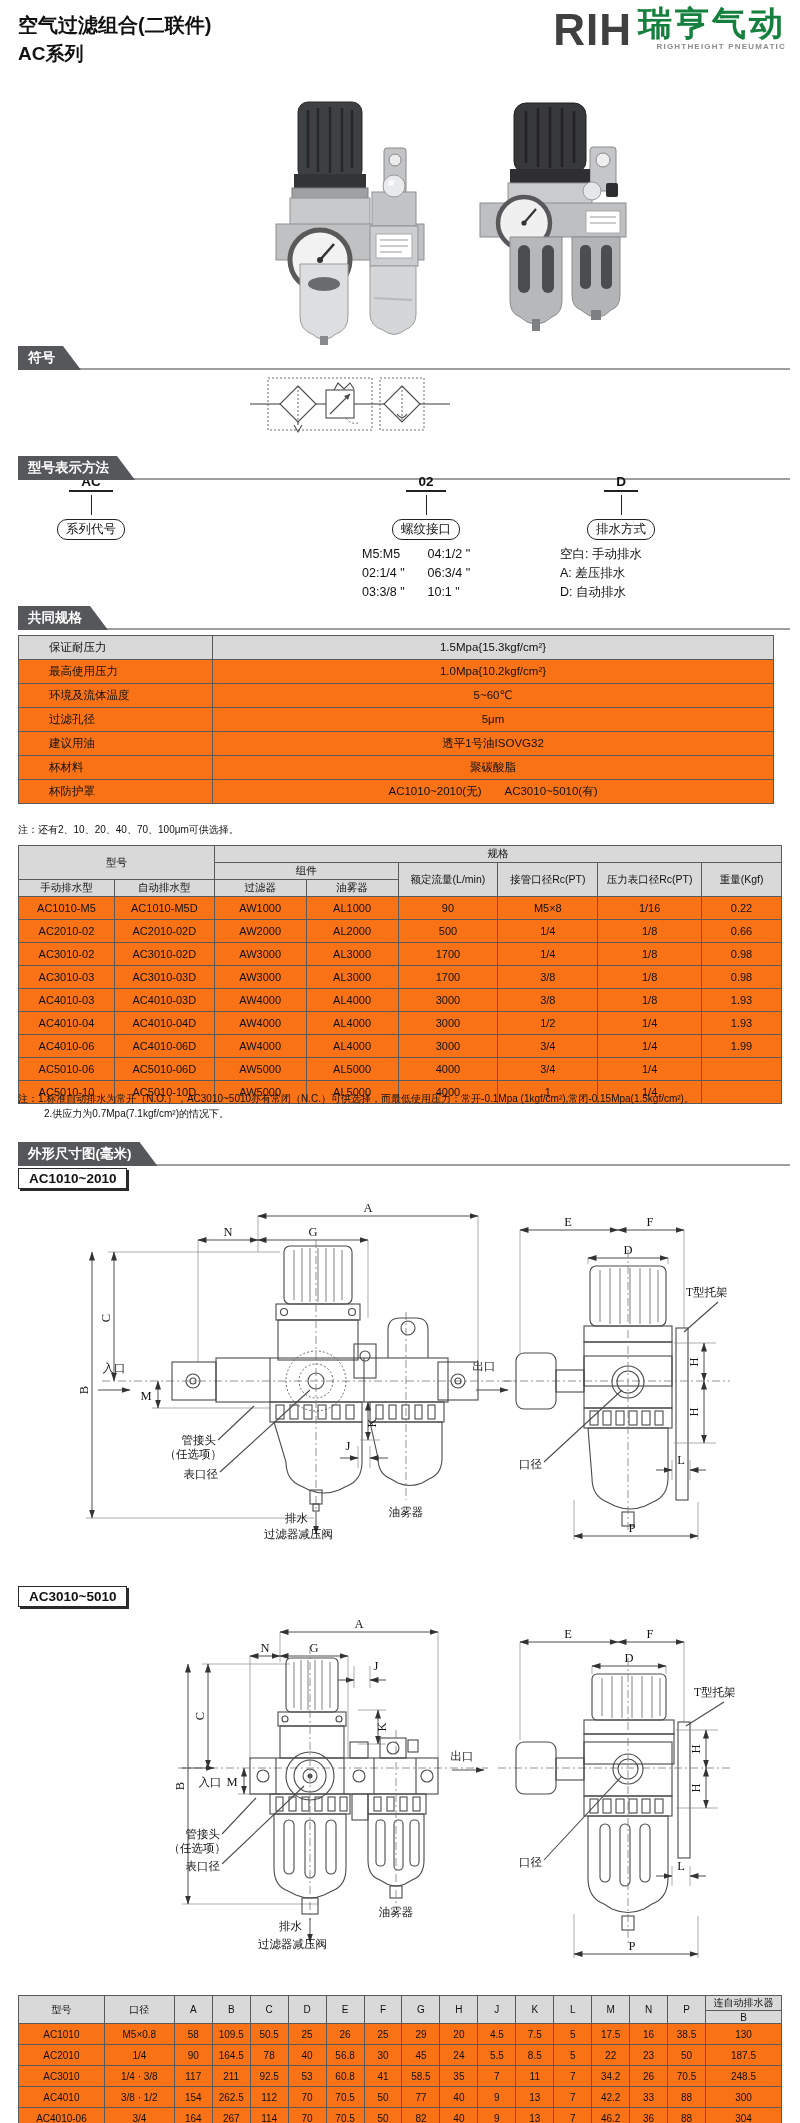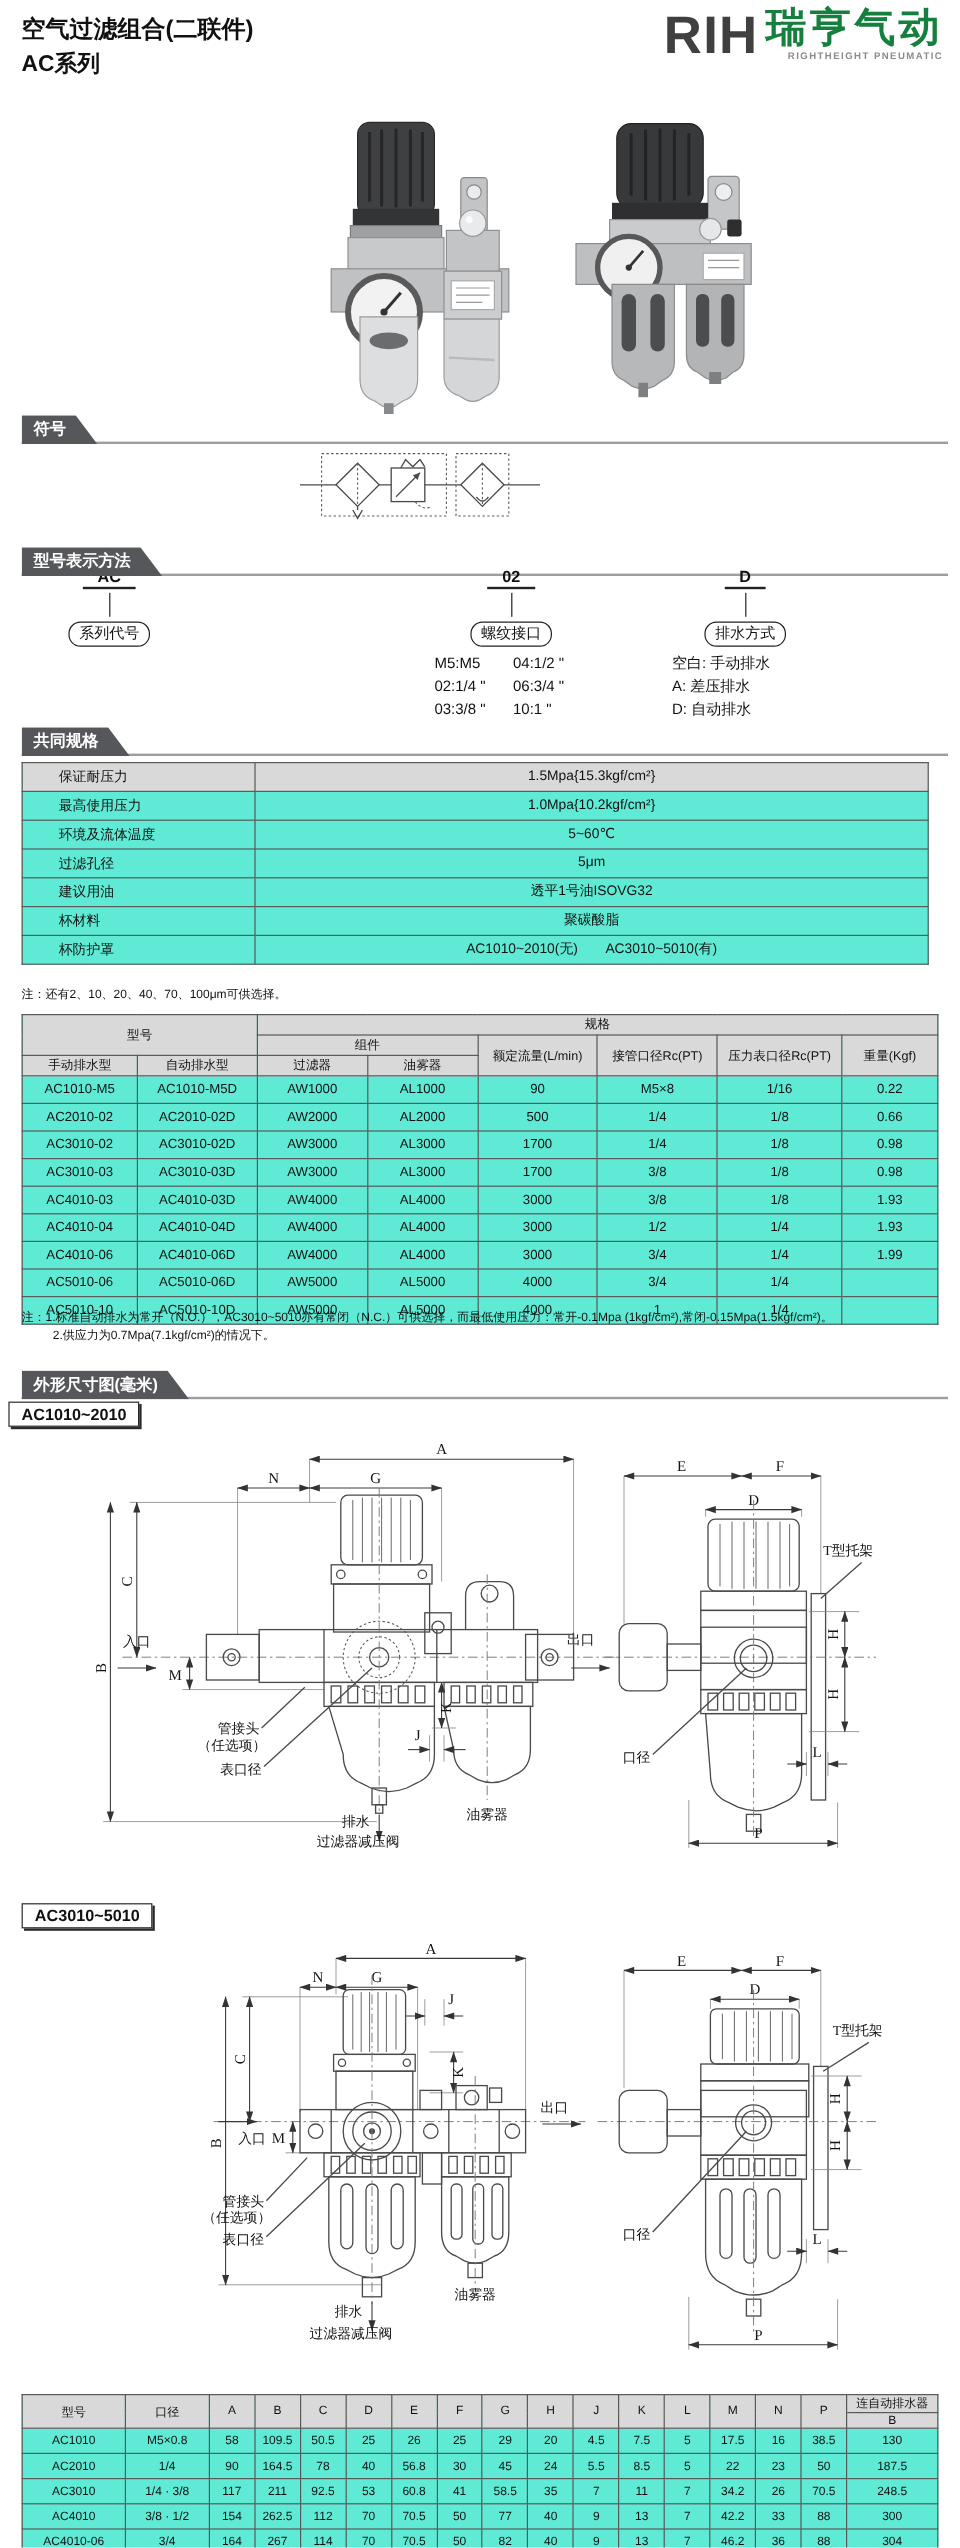--- a/index.html
+++ b/index.html
@@ -22,21 +22,21 @@
           font-weight:700;line-height:24px;padding:0 26px 0 10px;z-index:1;
           clip-path:polygon(0 0,calc(100% - 18px) 0,100% 100%,0 100%);}
   
   .mc-col{position:absolute;top:0;text-align:center;}
   .mc-code{display:inline-block;font-size:13.5px;font-weight:700;border-bottom:2px solid #222;padding:0 12px 1px;}
   .mc-stem{width:0;border-left:1.5px solid #222;height:20px;margin:3px auto 4px;}
   .mc-box{display:inline-block;border:1.5px solid #222;border-radius:10px;padding:1px 8px;font-size:12.5px;}
   .mc-opts{margin-top:5px;font-size:12.5px;line-height:19px;text-align:left;}
   .opt-line span{display:inline-block;width:62px;}
   
-  table{border-collapse:collapse;background:#5eead4;}
+  table{border-collapse:collapse;background:#f97316;}
   th,td{border:1px solid #5a5a5a;text-align:center;}
   .common-table{width:756px;font-size:11.5px;}
   .common-table td{height:21px;}
   .common-table td.lbl{width:162px;text-align:left;padding-left:30px;}
   .common-table td.val{white-space:pre-line;line-height:1.3;}
   .common-table tr:first-child td{background:#d9d9d9;}
   .model-table{width:764px;font-size:11px;}
   .model-table th{background:#d9d9d9;font-weight:400;font-size:10.5px;height:16px;padding:0 2px;}
   .model-table td{height:20px;}
   .dim-table{width:764px;font-size:10px;}
@@ -366,21 +366,21 @@
     </tbody>
 </table>
 <div class="abs" style="top:1091px;left:18px;width:770px;">
   <div class="note">注：1.标准自动排水为常开（N.O.），AC3010~5010亦有常闭（N.C.）可供选择，而最低使用压力：常开-0.1Mpa (1kgf/cm²),常闭-0.15Mpa(1.5kgf/cm²)。</div>
   <div class="note note2">2.供应力为0.7Mpa(7.1kgf/cm²)的情况下。</div>
 </div>
 
 <div class="abs sec" style="top:1142px;">
   <span class="banner">外形尺寸图(毫米)</span>
 </div>
-<div class="abs" style="top:1168px;left:7px;">
+<div class="abs" style="top:1168px;left:18px;">
   <span class="model-box">AC1010~2010</span>
 </div>
 
 <svg class="abs" style="top:1200px;left:18px;" width="764" height="345" viewBox="0 0 764 345">
   <defs>
     <marker id="m1e" markerWidth="10" markerHeight="8" refX="8.5" refY="3" orient="auto" markerUnits="userSpaceOnUse">
         <path d="M0,0 L9,3 L0,6 Z" fill="#333"></path>
       </marker>
     <marker id="m1s" markerWidth="10" markerHeight="8" refX="0.5" refY="3" orient="auto" markerUnits="userSpaceOnUse">
         <path d="M9,0 L0,3 L9,6 Z" fill="#333"></path>

